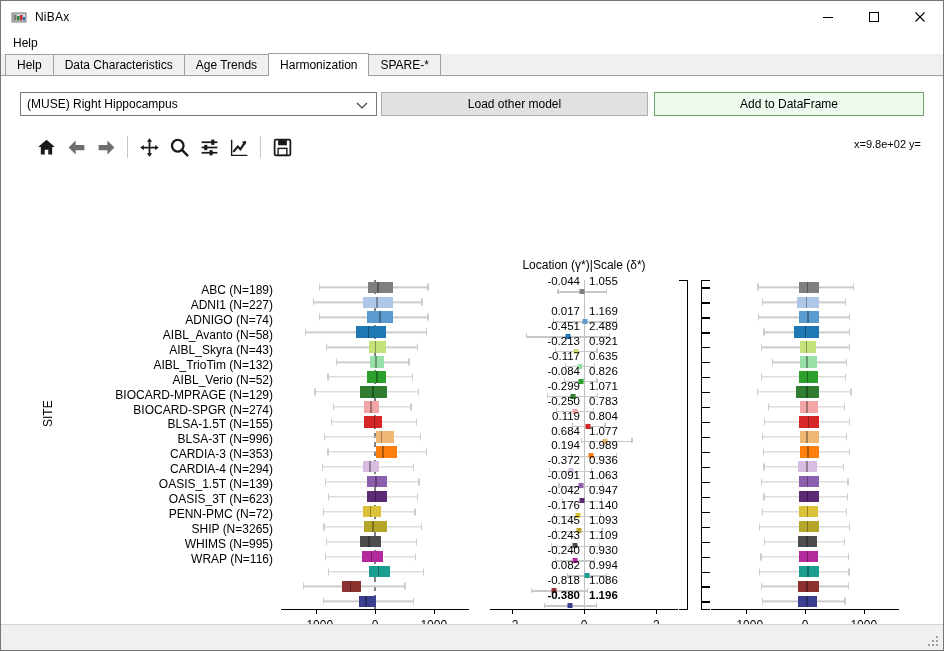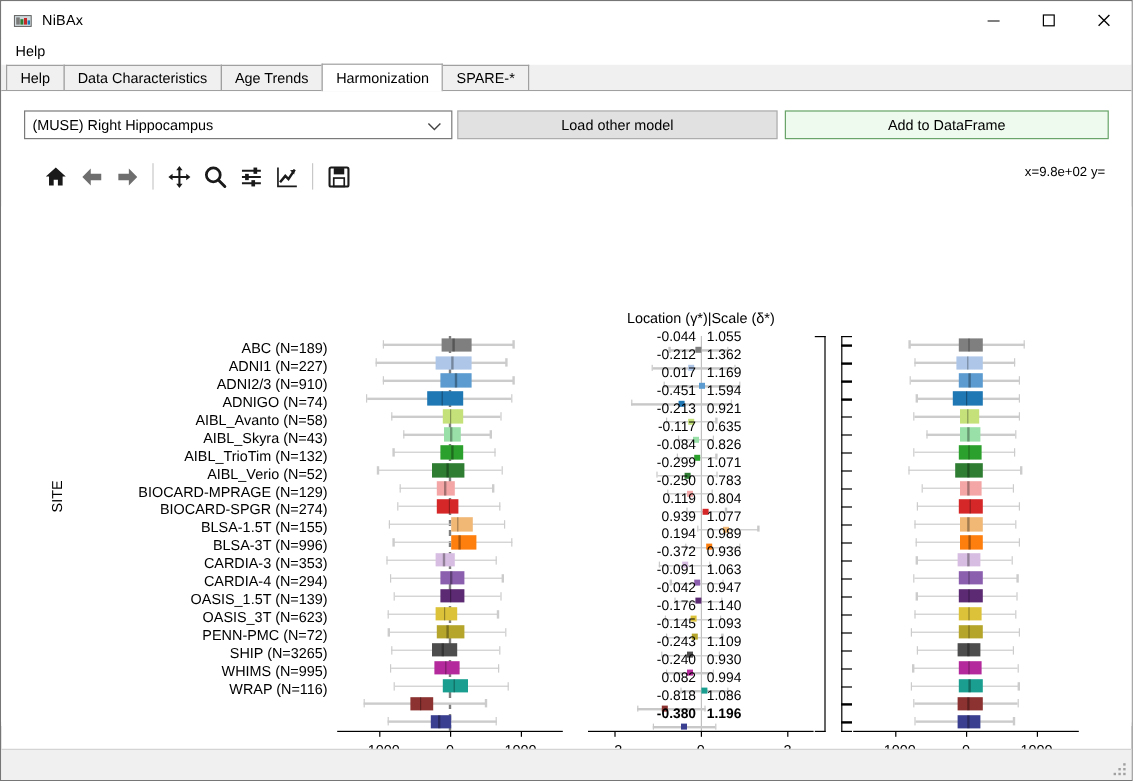--- a/index.html
+++ b/index.html
@@ -354,21 +354,20 @@
         </svg>
       </div>
     </div>
     <div class="coord">x=9.8e+02 y=</div>
 
     <div class="figure">
       <div class="site-axis-label">SITE</div>
       <div class="ylabels" id="ylabels">
           <div class="ylab">ABC (N=189)</div>
           <div class="ylab">ADNI1 (N=227)</div>
-          <div class="ylab">ADNI2/3 (N=910)</div>
           <div class="ylab">ADNIGO (N=74)</div>
           <div class="ylab">AIBL_Avanto (N=58)</div>
           <div class="ylab">AIBL_Skyra (N=43)</div>
           <div class="ylab">AIBL_TrioTim (N=132)</div>
           <div class="ylab">AIBL_Verio (N=52)</div>
           <div class="ylab">BIOCARD-MPRAGE (N=129)</div>
           <div class="ylab">BIOCARD-SPGR (N=274)</div>
           <div class="ylab">BLSA-1.5T (N=155)</div>
           <div class="ylab">BLSA-3T (N=996)</div>
           <div class="ylab">CARDIA-3 (N=353)</div>
@@ -554,44 +553,34 @@
       <div class="mid-row" style="top: 0px;">
             <div class="mid-text">
               <span class="mid-gamma">-0.044</span>
               <span class="mid-delta">1.055</span>
             </div>
             <div class="mid-hline" style="left: 67.9692px; width: 48.4462px;"></div>
             <div class="mid-cap" style="left: 67.3692px;"></div>
             <div class="mid-cap" style="left: 115.815px;"></div>
             <div class="mid-pt" style="left: 92.4092px; background: rgb(127, 127, 127);"></div>
           </div>
-          <div class="mid-row" style="top: 14.95px;">
-            <div class="mid-text">
-              <span class="mid-gamma">-0.212</span>
-              <span class="mid-delta">1.362</span>
-            </div>
-            <div class="mid-hline" style="left: 53.5077px; width: 68.6923px;"></div>
-            <div class="mid-cap" style="left: 52.9077px;"></div>
-            <div class="mid-cap" style="left: 121.6px;"></div>
-            <div class="mid-pt" style="left: 86.3354px; background: rgb(174, 199, 232);"></div>
-          </div>
           <div class="mid-row" style="top: 29.9px;">
             <div class="mid-text">
               <span class="mid-gamma">0.017</span>
               <span class="mid-delta">1.169</span>
             </div>
             <div class="mid-hline" style="left: 63.2692px; width: 63.2692px;"></div>
             <div class="mid-cap" style="left: 62.6692px;"></div>
             <div class="mid-cap" style="left: 125.938px;"></div>
             <div class="mid-pt" style="left: 94.6146px; background: rgb(91, 155, 208);"></div>
           </div>
           <div class="mid-row" style="top: 44.85px;">
             <div class="mid-text">
               <span class="mid-gamma">-0.451</span>
-              <span class="mid-delta">1.594</span>
+              <span class="mid-delta">2.489</span>
             </div>
             <div class="mid-hline" style="left: 36.1538px; width: 83.1538px;"></div>
             <div class="mid-cap" style="left: 35.5538px;"></div>
             <div class="mid-cap" style="left: 118.708px;"></div>
             <div class="mid-pt" style="left: 77.6946px; background: rgb(31, 119, 180);"></div>
           </div>
           <div class="mid-row" style="top: 59.8px;">
             <div class="mid-text">
               <span class="mid-gamma">-0.213</span>
               <span class="mid-delta">0.921</span>
@@ -646,21 +635,21 @@
               <span class="mid-gamma">0.119</span>
               <span class="mid-delta">0.804</span>
             </div>
             <div class="mid-hline" style="left: 82.4308px; width: 32.5385px;"></div>
             <div class="mid-cap" style="left: 81.8308px;"></div>
             <div class="mid-cap" style="left: 114.369px;"></div>
             <div class="mid-pt" style="left: 98.3023px; background: rgb(214, 39, 40);"></div>
           </div>
           <div class="mid-row" style="top: 149.5px;">
             <div class="mid-text">
-              <span class="mid-gamma">0.939</span>
+              <span class="mid-gamma">0.684</span>
               <span class="mid-delta">1.077</span>
             </div>
             <div class="mid-hline" style="left: 91.8308px; width: 50.2538px;"></div>
             <div class="mid-cap" style="left: 91.2308px;"></div>
             <div class="mid-cap" style="left: 141.485px;"></div>
             <div class="mid-pt" style="left: 115.475px; background: rgb(240, 183, 117);"></div>
           </div>
           <div class="mid-row" style="top: 164.45px;">
             <div class="mid-text">
               <span class="mid-gamma">0.194</span>

